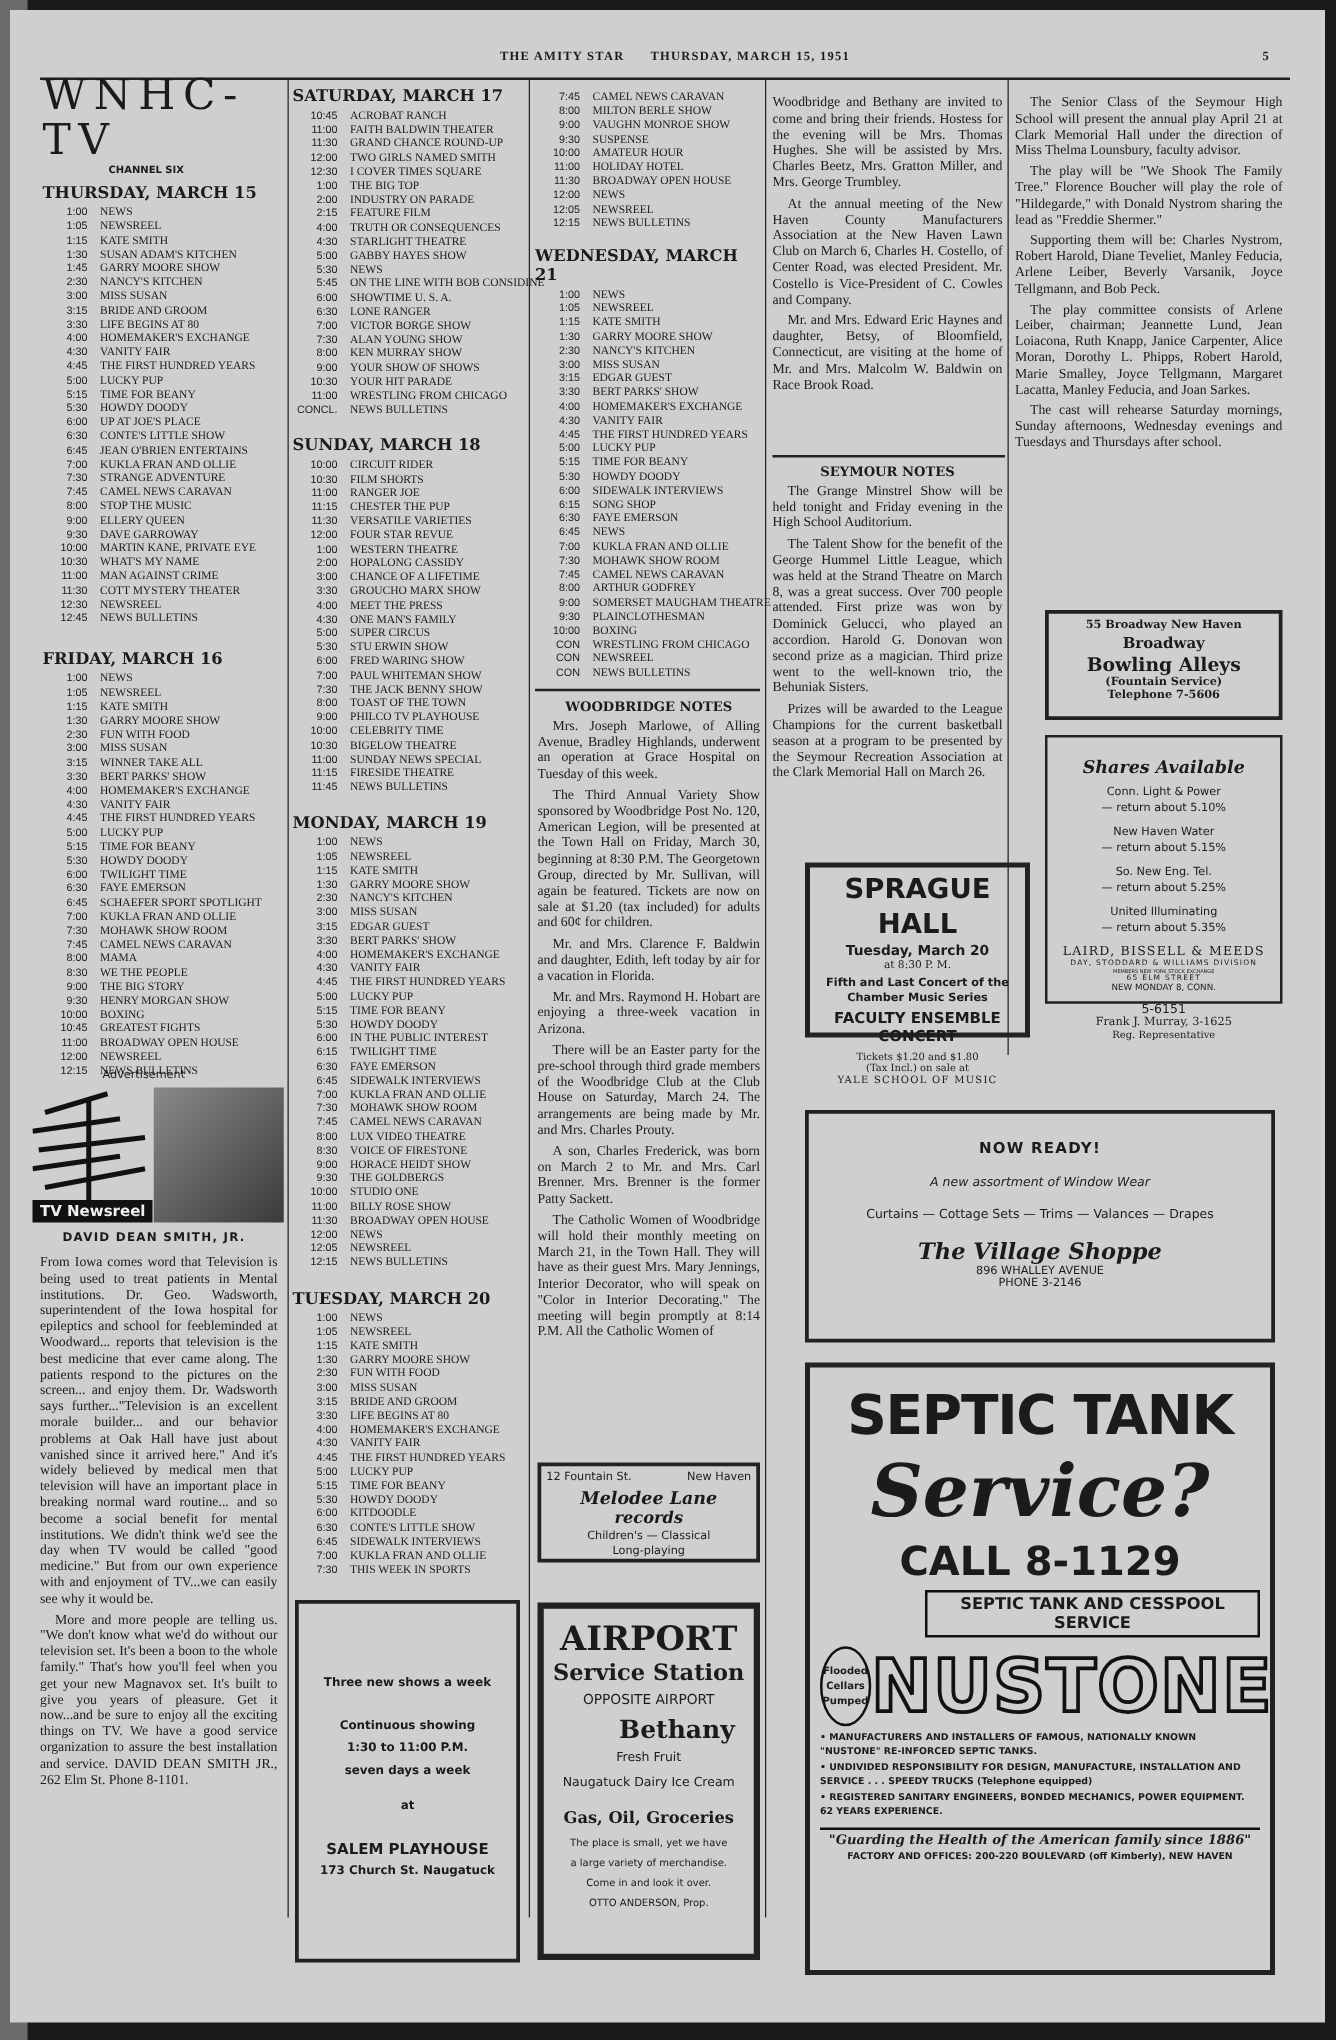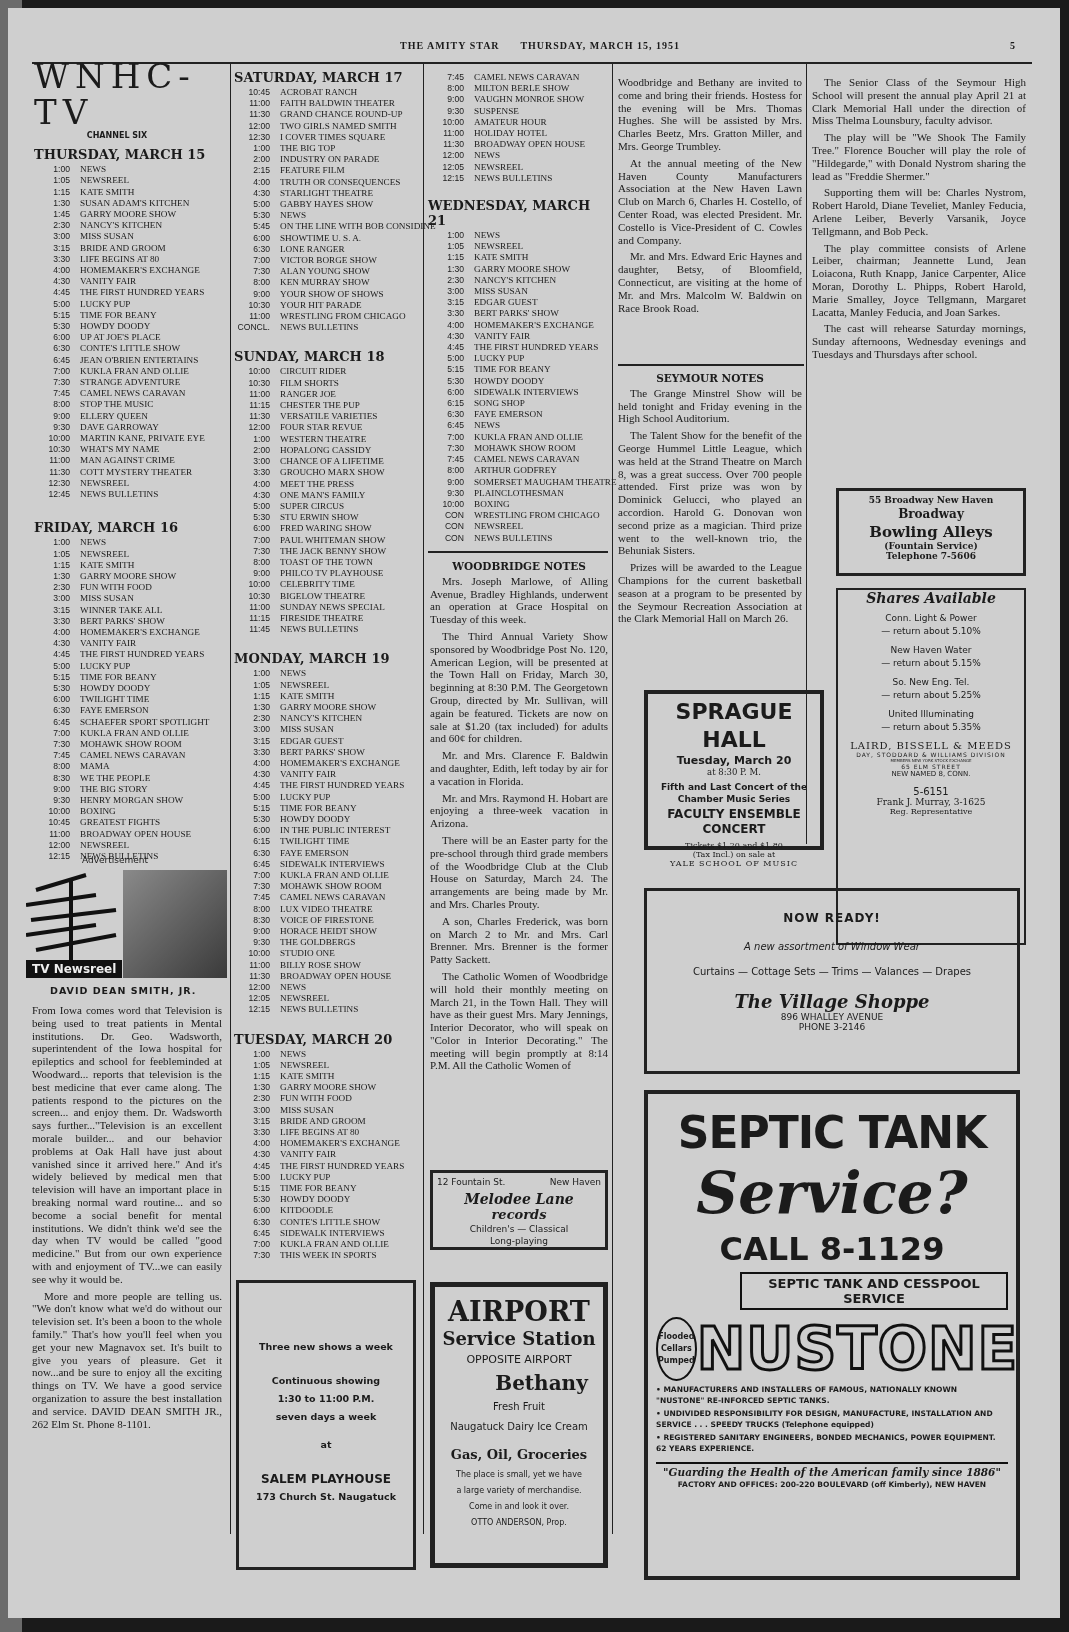--- a/index.html
+++ b/index.html
@@ -934,21 +934,21 @@
   <p>Mr. and Mrs. Edward Eric Haynes and daughter, Betsy, of Bloomfield, Connecticut, are visiting at the home of Mr. and Mrs. Malcolm W. Baldwin on Race Brook Road.</p>
 </div>
 <div class="rule" style="left:618px;top:364px;width:186px;height:2px;"></div>
 <div class="art" style="left:618px;top:368px;width:184px;">
   <h4>SEYMOUR NOTES</h4>
   <p>The Grange Minstrel Show will be held tonight and Friday evening in the High School Auditorium.</p>
   <p>The Talent Show for the benefit of the George Hummel Little League, which was held at the Strand Theatre on March 8, was a great success. Over 700 people attended. First prize was won by Dominick Gelucci, who played an accordion. Harold G. Donovan won second prize as a magician. Third prize went to the well-known trio, the Behuniak Sisters.</p>
   <p>Prizes will be awarded to the League Champions for the current basketball season at a program to be presented by the Seymour Recreation Association at the Clark Memorial Hall on March 26.</p>
 </div>
 
-<div class="ad" style="left:644px;top:690px;width:180px;height:160px;border-width:4px;padding-top:4px;">
+<div class="ad" style="left:644px;top:690px;width:180px;height:140px;border-width:4px;padding-top:4px;">
   <div style="font-size:22px;font-weight:bold;line-height:28px;">SPRAGUE HALL</div>
   <div style="font-size:11px;font-weight:bold;">Tuesday, March 20</div>
   <div style="font-size:8.5px;font-family:'DejaVu Serif',serif;">at 8:30 P. M.</div>
   <div style="font-size:9px;font-weight:bold;margin-top:4px;line-height:12px;">Fifth and Last Concert of the Chamber Music Series</div>
   <div style="font-size:12px;font-weight:bold;margin-top:2px;line-height:15px;">FACULTY ENSEMBLE CONCERT</div>
   <div style="font-size:8px;font-family:'DejaVu Serif',serif;margin-top:4px;">Tickets $1.20 and $1.80</div>
   <div style="font-size:8px;font-family:'DejaVu Serif',serif;">(Tax Incl.) on sale at</div>
   <div style="font-size:8px;font-family:'DejaVu Serif',serif;letter-spacing:1px;">YALE SCHOOL OF MUSIC</div>
 </div>
 
@@ -961,37 +961,37 @@
 </div>
 
 <div class="ad" style="left:836px;top:488px;width:190px;height:88px;padding-top:4px;">
   <div class="serifb" style="font-size:9px;">55 Broadway New Haven</div>
   <div class="serifb" style="font-size:12px;line-height:18px;">Broadway</div>
   <div class="serifb" style="font-size:15px;line-height:18px;">Bowling Alleys</div>
   <div class="serifb" style="font-size:9px;">(Fountain Service)</div>
   <div class="serifb" style="font-size:9px;">Telephone 7-5606</div>
 </div>
 
-<div class="ad adthin" style="left:836px;top:588px;width:190px;height:357px;padding-top:0;">
+<div class="ad adthin" style="left:836px;top:588px;width:190px;height:215px;padding-top:16px;">
   <div class="serifb" style="font-style:italic;font-size:14px;">Shares Available</div>
   <div id="shares-list" style="font-size:9px;line-height:13px;margin-top:4px;">
       <div style="margin-top: 6px;">Conn. Light &amp; Power</div>
       <div>— return about 5.10%</div>
       <div style="margin-top: 6px;">New Haven Water</div>
       <div>— return about 5.15%</div>
       <div style="margin-top: 6px;">So. New Eng. Tel.</div>
       <div>— return about 5.25%</div>
       <div style="margin-top: 6px;">United Illuminating</div>
       <div>— return about 5.35%</div>
     </div>
   <div style="font-family:'DejaVu Serif',serif;font-size:10px;margin-top:6px;letter-spacing:1px;">LAIRD, BISSELL &amp; MEEDS</div>
   <div style="font-size:6px;letter-spacing:1px;">DAY, STODDARD &amp; WILLIAMS DIVISION</div>
   <div style="font-size:4px;">MEMBERS NEW YORK STOCK EXCHANGE</div>
   <div style="font-size:6px;letter-spacing:1px;">65 ELM STREET</div>
-  <div style="font-size:7px;">NEW NAMED 8, CONN.</div>
+  <div style="font-size:7px;">NEW MONDAY 8, CONN.</div>
   <div style="font-size:10px;margin-top:8px;">5-6151</div>
   <div style="font-size:9px;font-family:'DejaVu Serif',serif;">Frank J. Murray, 3-1625</div>
   <div style="font-size:8px;font-family:'DejaVu Serif',serif;">Reg. Representative</div>
 </div>
 
 <div class="ad" style="left:644px;top:888px;width:376px;height:186px;border-width:3px;padding-top:20px;">
   <div style="font-size:12px;font-weight:bold;letter-spacing:1px;">NOW READY!</div>
   <div style="font-size:10px;font-style:italic;margin-top:16px;">A new assortment of Window Wear</div>
   <div style="font-size:10px;margin-top:14px;">Curtains — Cottage Sets — Trims — Valances — Drapes</div>
   <div style="font-family:'DejaVu Serif',serif;font-style:italic;font-size:18px;font-weight:bold;margin-top:14px;">The Village Shoppe</div>

